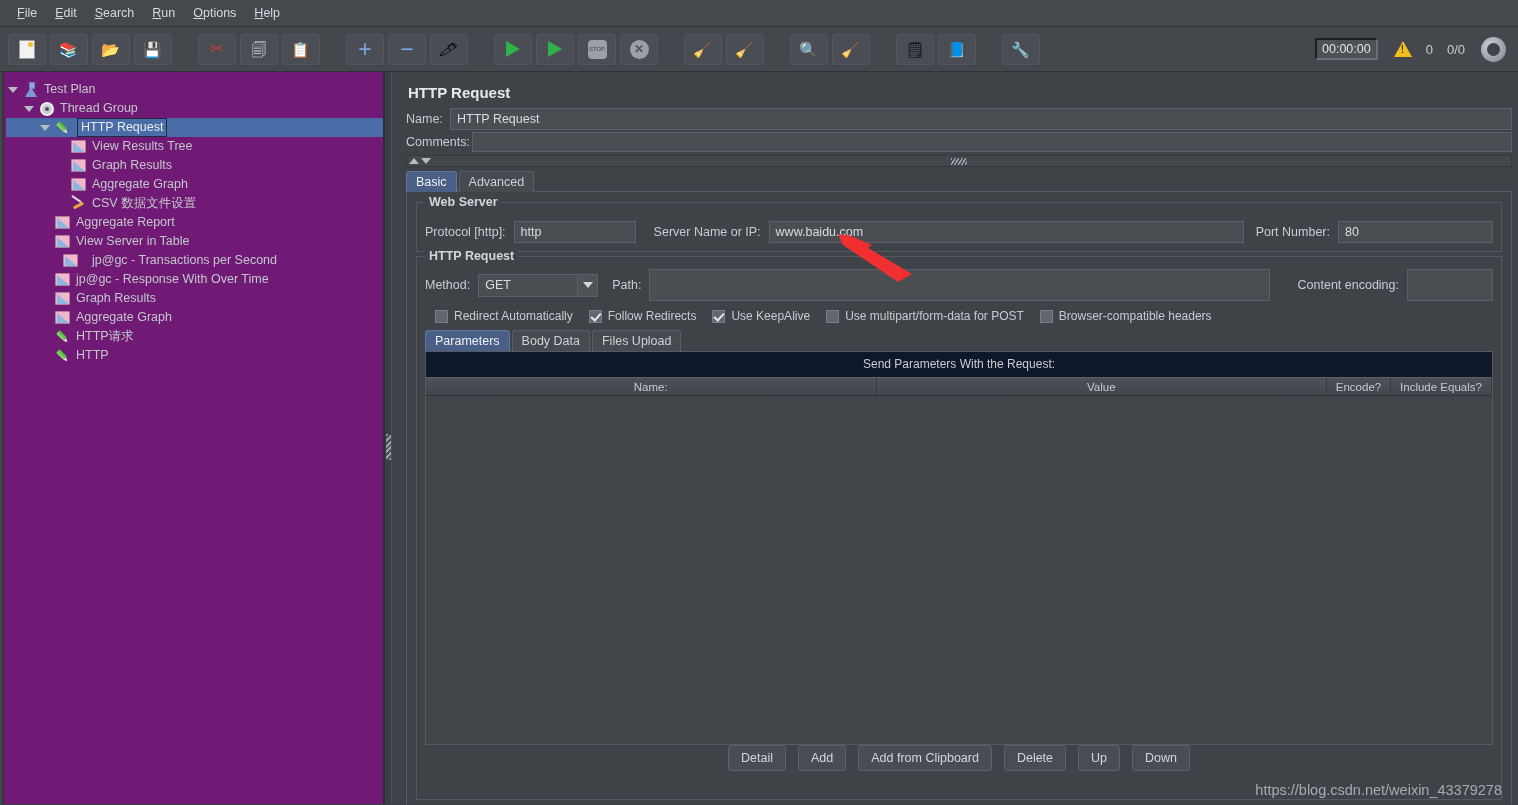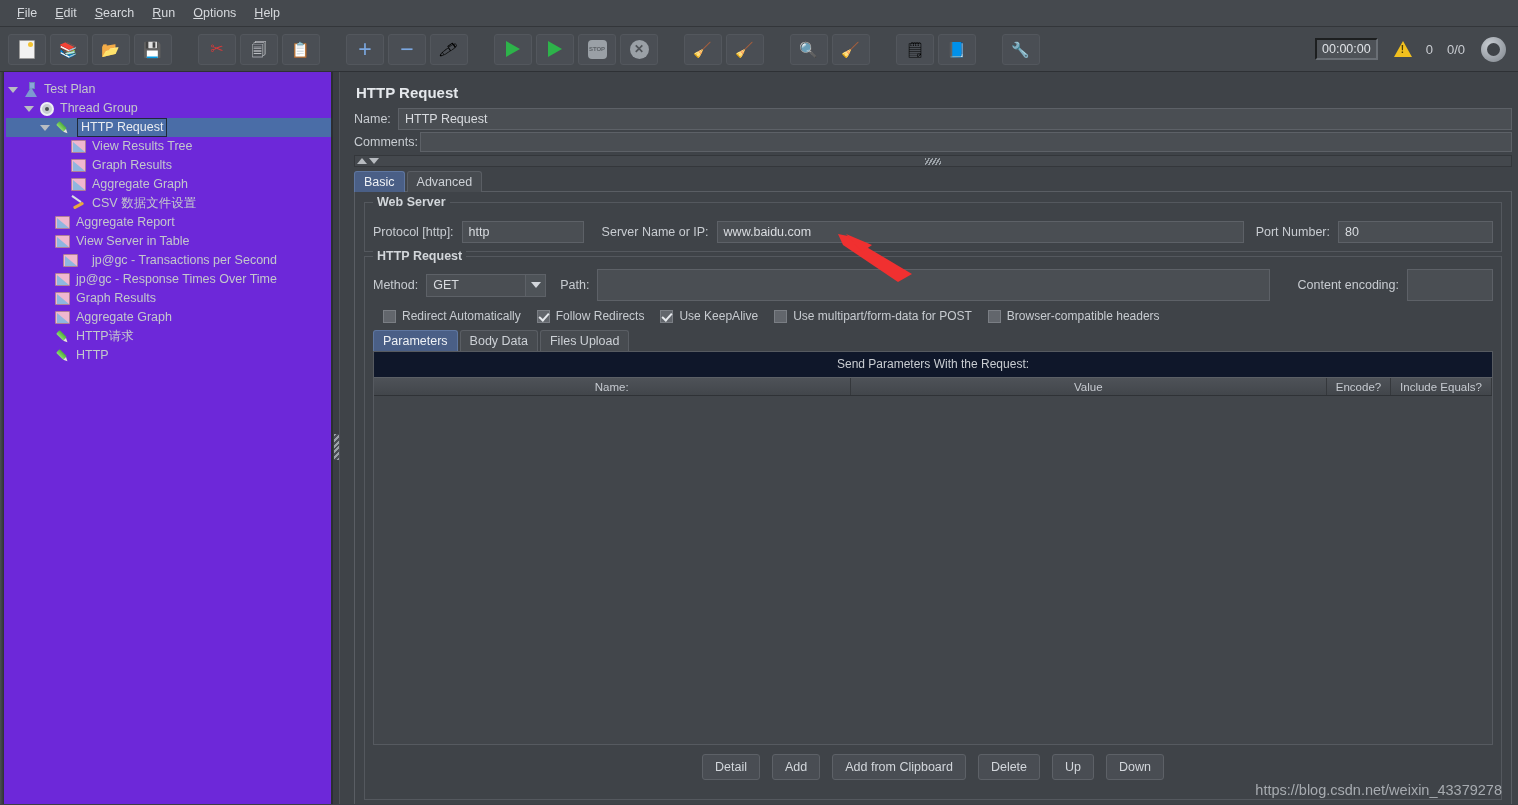--- a/index.html
+++ b/index.html
@@ -107,22 +107,22 @@
 
   
   #main {
     display: flex;
     height: calc(805px - 27px - 46px);
     background: #3c4045;
   }
 
   
   #tree-panel {
-    width: 332px;
-    background: #6d28d9;
+    width: 384px;
+    background: #701a75;
     border-right: 1px solid #2b2e32;
     position: relative;
     overflow: hidden;
   }
   #tree-scroll-left {
     position: absolute; left: 0; top: 0; bottom: 0; width: 4px;
     background: linear-gradient(to right,#4a4e53,#2e3135);
   }
   #tree-inner { padding: 8px 0 0 6px; }
   .tnode {
@@ -359,21 +359,21 @@
     color: #c6cad0;
     text-align: center;
     line-height: 18px;
     border-right: 1px solid #35383c;
     overflow: hidden; white-space: nowrap;
   }
   #ptable-body { flex: 1; background: #42464b; }
 
   
   #btnrow {
-    display: flex; align-items: center; justify-content: center;
+    display: flex; align-items: flex-start; justify-content: center;
     gap: 12px;
     height: 44px;
   }
   .btn {
     background: #494d53;
     border: 1px solid #5d6167;
     border-radius: 3px;
     color: #d3d7dc;
     font-size: 12.5px;
     padding: 5px 12px;
@@ -562,21 +562,21 @@
           <div class="ticon">
             <span class="ic-listener"></span>
           </div>
           <div class="tlabel">jp@gc - Transactions per Second</div>
         </div>
         <div class="tnode" style="padding-left: 34px;">
           <div class="tarrow blank"></div>
           <div class="ticon">
             <span class="ic-listener"></span>
           </div>
-          <div class="tlabel">jp@gc - Response Times Over Time</div>
+          <div class="tlabel">jp@gc - Response With Over Time</div>
         </div>
         <div class="tnode" style="padding-left: 34px;">
           <div class="tarrow blank"></div>
           <div class="ticon">
             <span class="ic-listener"></span>
           </div>
           <div class="tlabel">Graph Results</div>
         </div>
         <div class="tnode" style="padding-left: 34px;">
           <div class="tarrow blank"></div>

